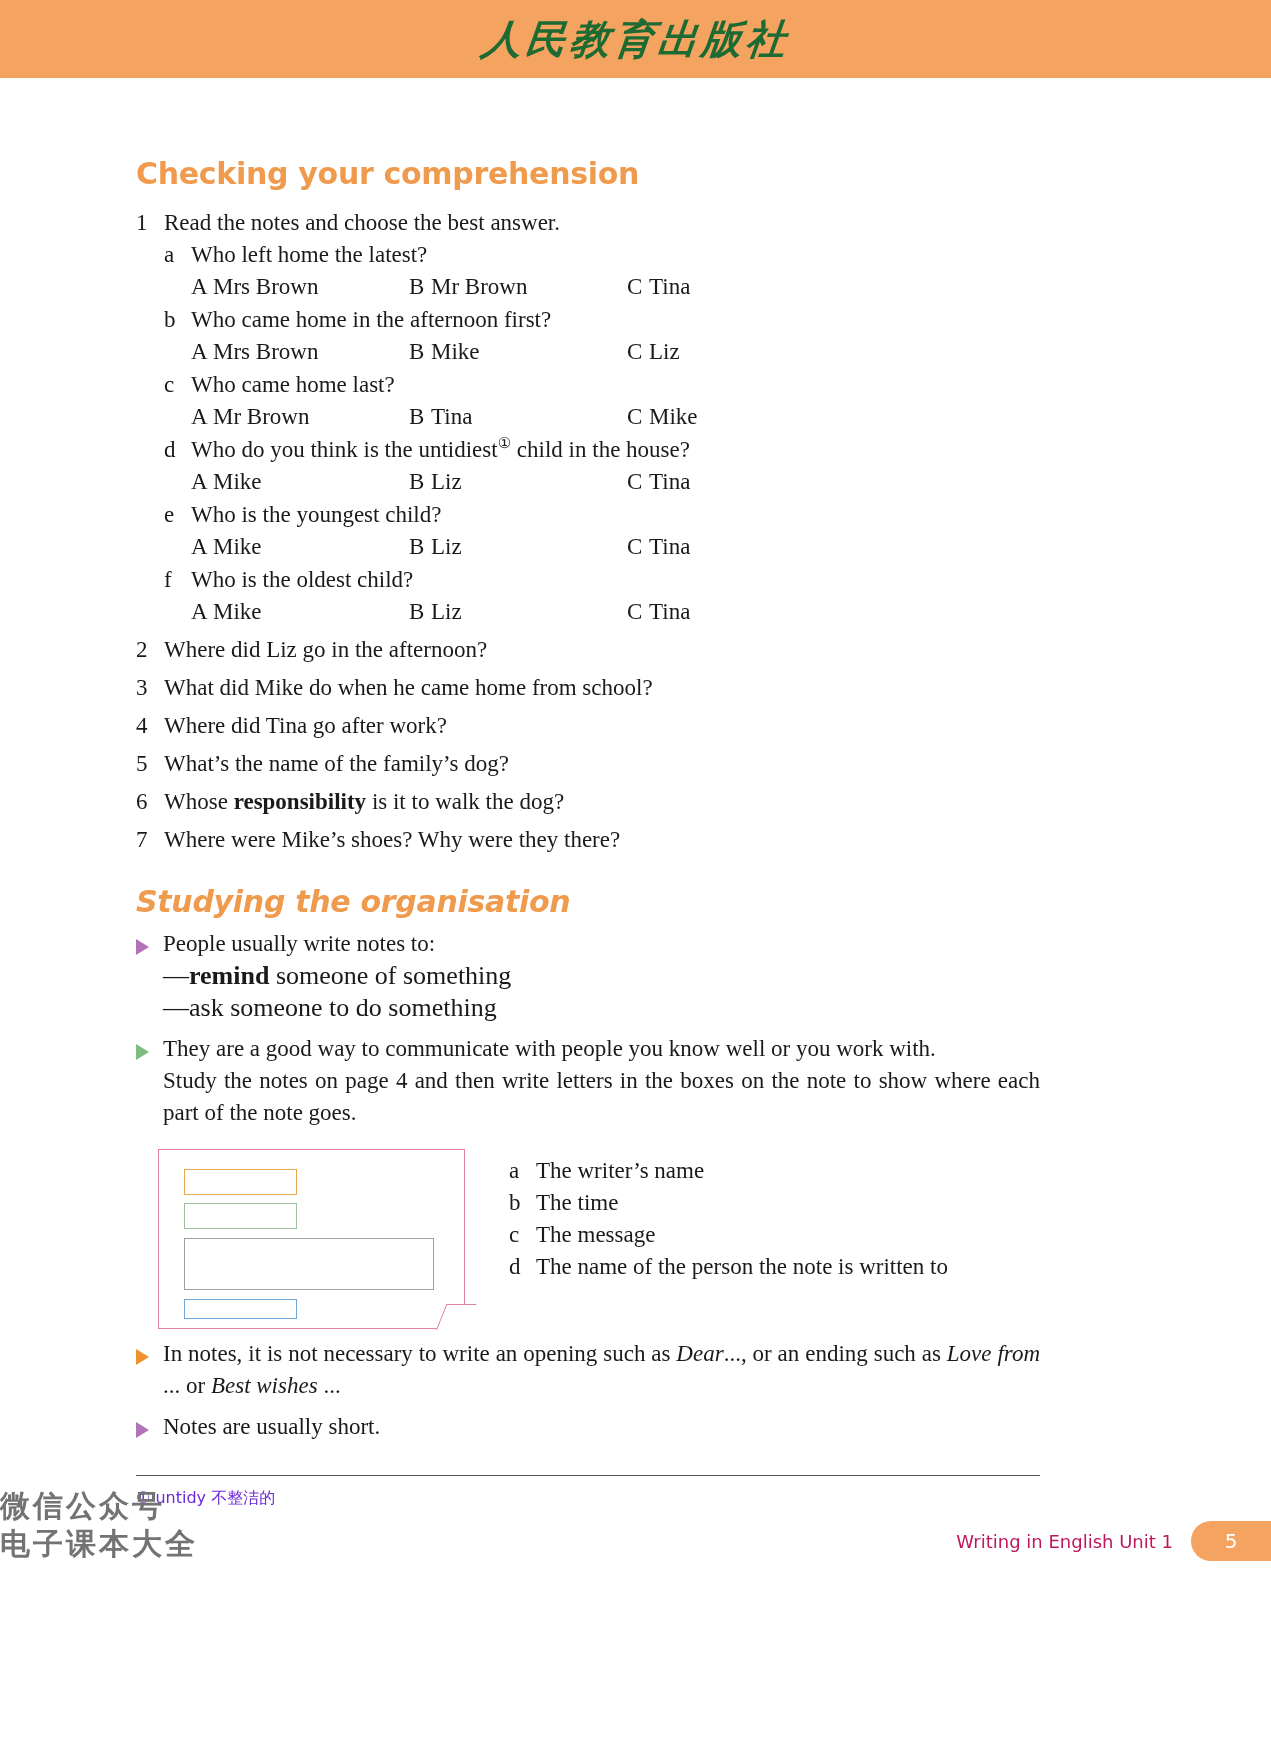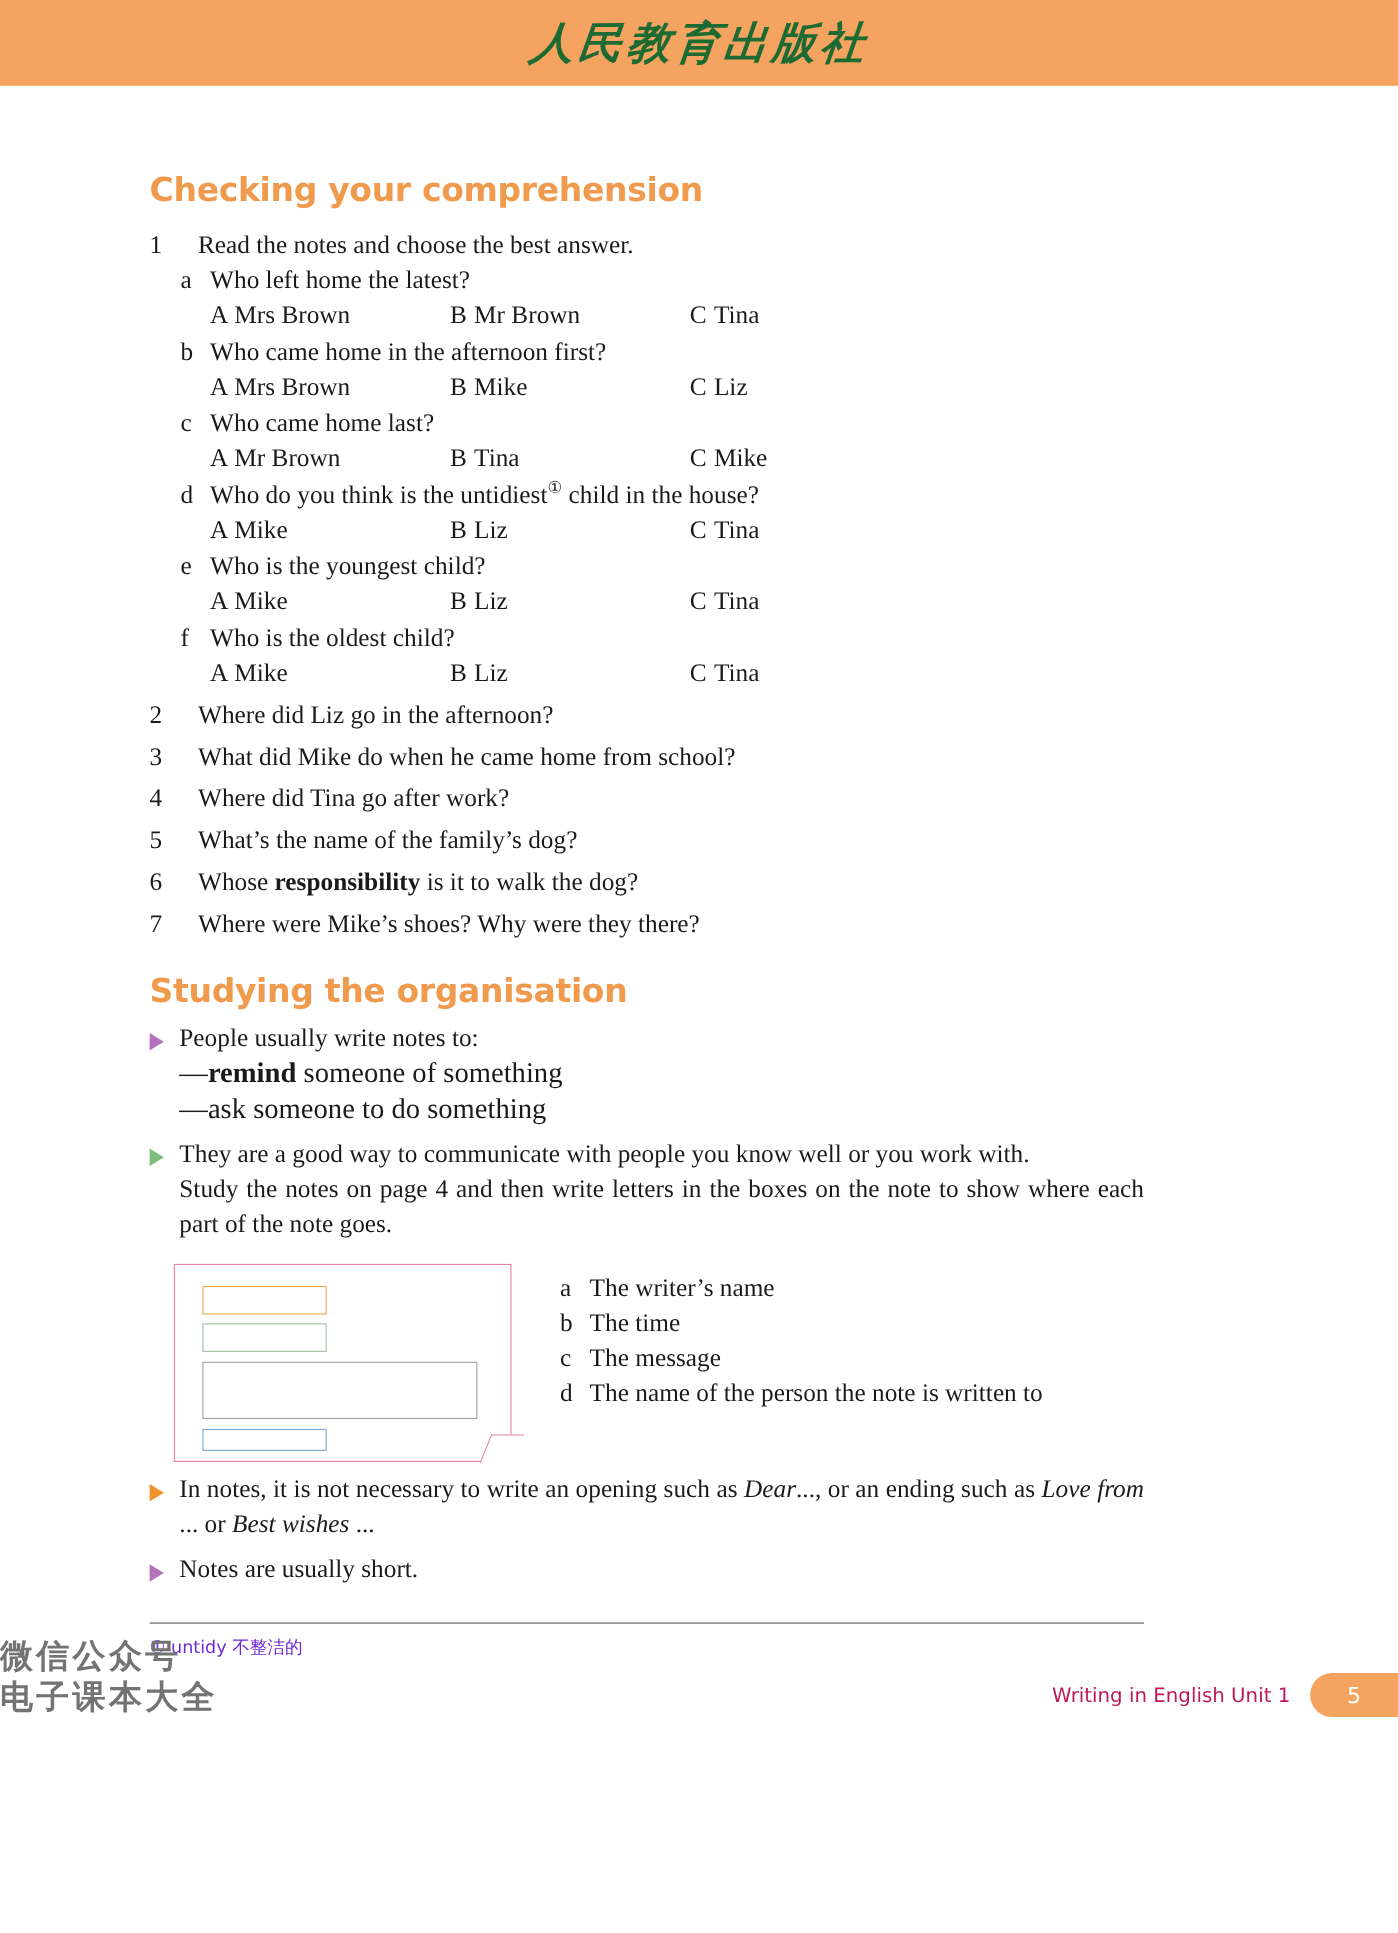--- a/index.html
+++ b/index.html
@@ -54,38 +54,38 @@
 
   h2.section-head {
     font-family: "DejaVu Sans", "Liberation Sans", sans-serif;
     font-size: 30px;
     font-weight: bold;
     color: #ef9a4d;
     margin: 0;
     letter-spacing: -0.3px;
   }
   .head-1 { padding-top: 78px; }
-  .head-2 { padding-top: 28px; }
+  .head-2 { padding-top: 28px; font-style: italic; }
 
   
   .qlist { margin-top: 16px; }
 
   .q-row {
     display: flex;
     align-items: baseline;
     font-size: 23px;
     line-height: 31px;
     margin-bottom: 1px;
   }
   .q-num {
     width: 28px;
     flex: 0 0 28px;
     text-align: left;
   }
-  .q-text { flex: 1; margin-left: 16px; }
+  .q-text { flex: 1; }
 
   .sub-row {
     display: flex;
     align-items: baseline;
     font-size: 23px;
     line-height: 31px;
     margin-left: 28px;
     margin-bottom: 1px;
   }
   .sub-letter {

